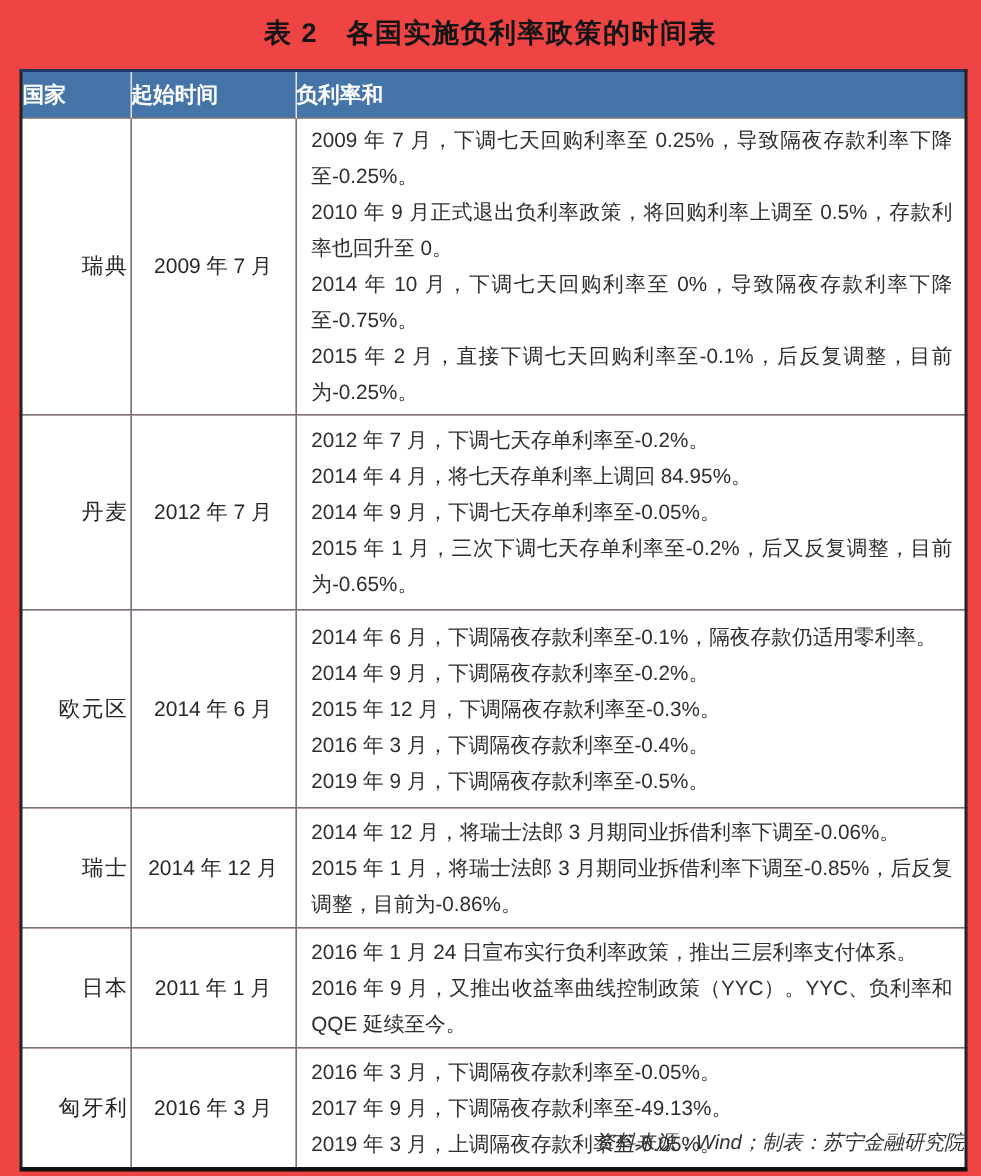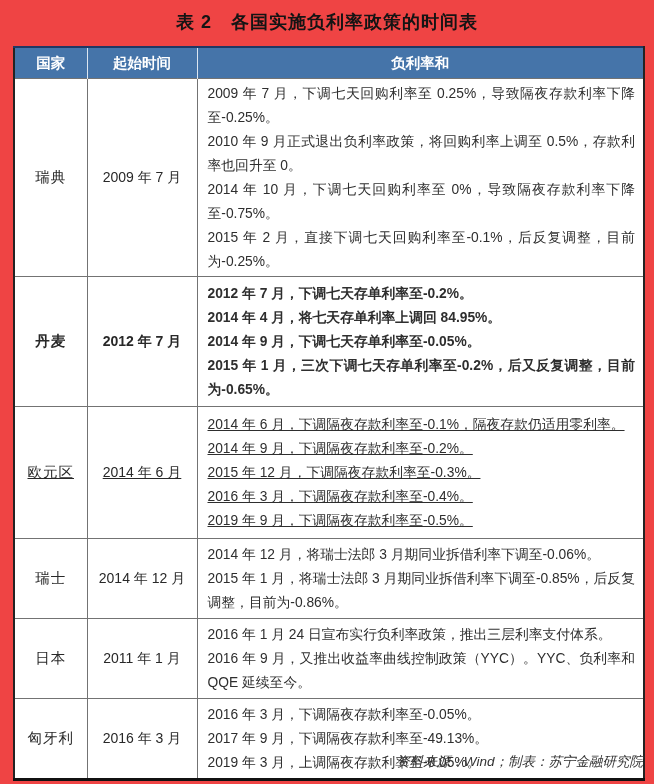--- a/index.html
+++ b/index.html
@@ -23,46 +23,46 @@
     border-top:2px solid #1f3864;
     border-bottom:3px solid #111111;
   }
   col.c-country{width:73px;}
   col.c-start{width:110px;}
   col.c-policy{width:447px;}
 
   th{
     background:#4574a9;color:#ffffff;
     font-size:14.5px;font-weight:bold;
-    height:30px;padding:0;text-align:center;
+    height:30px;padding:0;text-align:left;
     border-left:1px solid #dce6f1;
   }
   th:first-child{border-left:none;}
 
   td{
     border:1px solid #737373;
     vertical-align:middle;
     background:#ffffff;
   }
   td.country{
-    text-align:center;font-size:14.5px;color:#282828;letter-spacing:1px;
+    text-align:right;font-size:14.5px;color:#282828;letter-spacing:1px;
   }
   td.start{
     text-align:center;font-size:14px;color:#282828;white-space:nowrap;margin-left:11px;
   }
   td.policy{
     padding:2px 8px 2px 10px;
   }
   .policy-entry{
     font-size:13.8px;line-height:24px;color:#2e2e2e;
     text-align:justify;
   }
   tr.r-sweden td{height:193px;}
-  tr.r-denmark td{height:125px;font-weight:bold;}
-  tr.r-euro td{height:127px;text-decoration:underline;}
+  tr.r-denmark td{height:125px;}
+  tr.r-euro td{height:127px;}
   tr.r-swiss td{height:75px;}
   tr.r-japan td{height:75px;}
   tr.r-hungary td{height:75px;}
 
   .footer{
     position:absolute;top:753px;left:13px;width:630px;
     text-align:right;font-size:13.5px;font-style:italic;color:#333333;
   }
 </style>
 </head>

